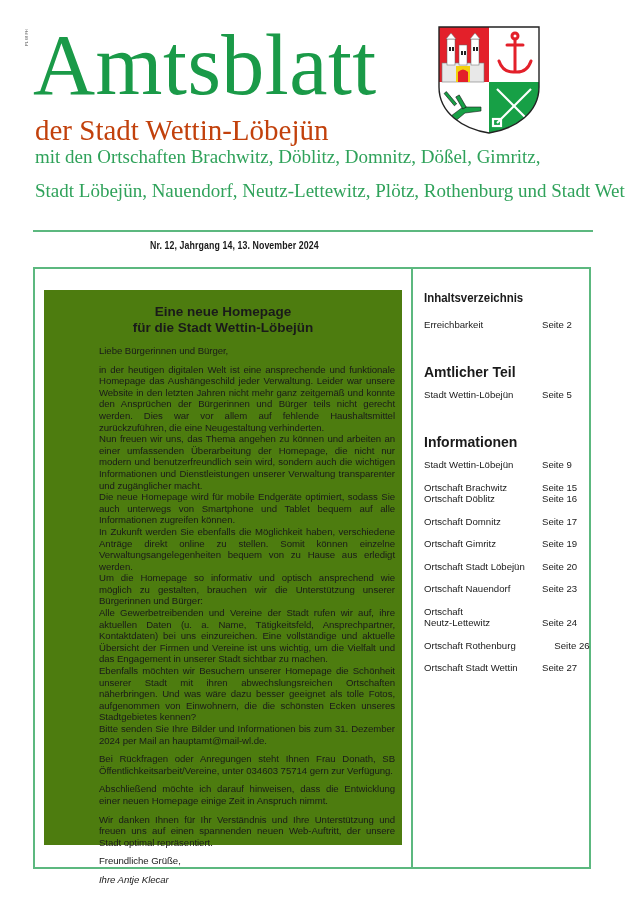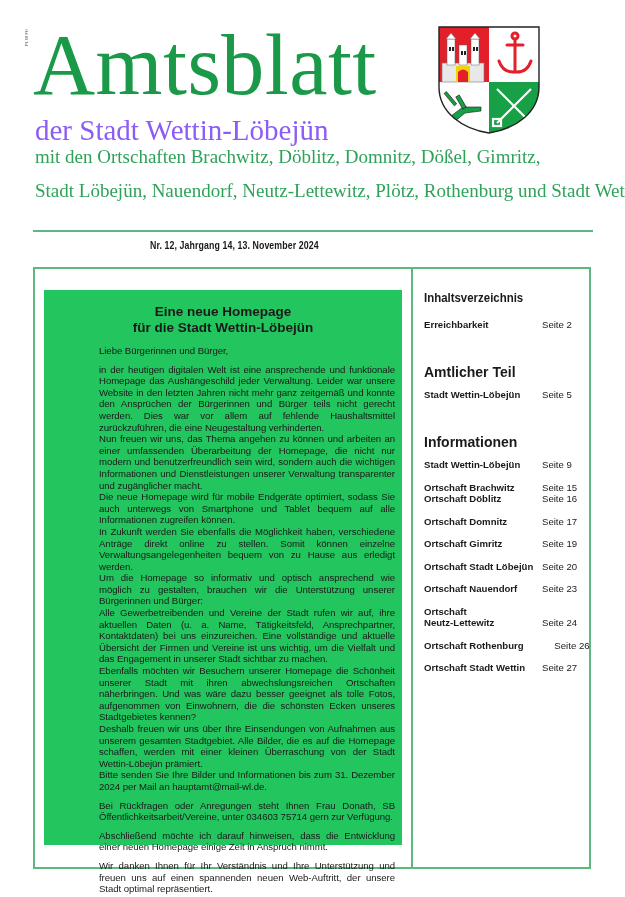--- a/index.html
+++ b/index.html
@@ -1,36 +1,36 @@
 <!DOCTYPE html>
 <html><head>
 <meta charset="utf-8">
 <style>
   html, body { margin: 0; padding: 0; }
   body { width: 625px; height: 897px; background: #ffffff; position: relative; overflow: hidden; font-family: "Liberation Sans", sans-serif; color: #1a1a1a; }
   .side-mark { position: absolute; left: 24px; top: 26px; width: 6px; height: 20px; font-size: 4px; color: #555; writing-mode: vertical-rl; transform: rotate(180deg); line-height: 6px; }
   .masthead-title { position: absolute; left: 33px; top: 20px; font-family: "Liberation Serif", serif; font-size: 86px; line-height: 90px; color: #1a9a48; letter-spacing: 0.5px; margin: 0; font-weight: normal; }
-  .masthead-sub { position: absolute; left: 35px; top: 114px; font-family: "Liberation Serif", serif; font-size: 29px; line-height: 32px; color: #8b5cf6; margin: 0; font-weight: normal; }
+  .masthead-sub { position: absolute; left: 35px; top: 114px; font-family: "Liberation Serif", serif; font-size: 29px; line-height: 32px; color: #c2410c; margin: 0; font-weight: normal; }
   .masthead-places { position: absolute; left: 35px; top: 140px; font-family: "Liberation Serif", serif; font-size: 19px; line-height: 34px; color: #2fa25a; width: 590px; }
   .masthead-places div { white-space: nowrap; }
   .crest { position: absolute; left: 437px; top: 25px; width: 104px; height: 110px; }
   .rule { position: absolute; left: 33px; top: 230px; width: 560px; height: 2px; background: #5cb87f; }
   .issue { position: absolute; left: 150px; top: 240px; font-size: 10px; font-weight: bold; font-family: "Liberation Sans", sans-serif; transform: scaleX(0.88); transform-origin: left; letter-spacing: 0.1px; }
   .frame { position: absolute; left: 33px; top: 267px; width: 558px; height: 602px; border: 2px solid #5cb87f; box-sizing: border-box; }
   .divider { position: absolute; left: 411px; top: 267px; width: 2px; height: 602px; background: #5cb87f; }
-  .article { position: absolute; left: 44px; top: 290px; width: 358px; height: 555px; background: #22c55e; box-sizing: border-box; padding: 14px 7px 0 7px; }
+  .article { position: absolute; left: 44px; top: 290px; width: 358px; height: 555px; background: #4d7c0f; box-sizing: border-box; padding: 14px 7px 0 7px; }
   .article-title { text-align: center; font-weight: bold; font-size: 13.5px; line-height: 16px; margin: 0 0 9px 0; }
   .article-body { font-size: 9.6px; line-height: 11.6px; text-align: justify; letter-spacing: -0.05px; }
   .article-body p { margin: 0; padding-left: 48px; }
   .article-body p.gap { margin-top: 7px; }
   .article-body .sig { font-style: italic; }
   .toc { position: absolute; left: 424px; top: 290px; width: 170px; }
   .toc-heading { font-weight: bold; font-size: 13px; margin: 0 0 14px 0; transform: scaleX(0.88); transform-origin: left; white-space: nowrap; }
   .toc-row { display: flex; font-size: 9.6px; line-height: 11.5px; }
-  .toc-row .lbl { font-weight: bold; width: 118px; }
+  .toc-row .lbl { font-weight: normal; width: 118px; }
   .toc-row .pg { width: 44px; white-space: nowrap; }
   .toc-section { font-weight: bold; font-size: 14px; line-height: 11.5px; }
 </style>
 </head>
 <body>
 
 <div class="side-mark">PL 68 FH</div>
 
 <h1 class="masthead-title">Amtsblatt</h1>
 <h2 class="masthead-sub">der Stadt Wettin-Löbejün</h2>
@@ -104,21 +104,20 @@
   </div>
   <div class="article-body">
     <p>Liebe Bürgerinnen und Bürger,</p>
     <p class="gap">in der heutigen digitalen Welt ist eine ansprechende und funktionale Homepage das Aushängeschild jeder Verwaltung. Leider war unsere Website in den letzten Jahren nicht mehr ganz zeitgemäß und konnte den Ansprüchen der Bürgerinnen und Bürger teils nicht gerecht werden. Dies war vor allem auf fehlende Haushaltsmittel zurückzuführen, die eine Neugestaltung verhinderten.</p>
     <p>Nun freuen wir uns, das Thema angehen zu können und arbeiten an einer umfassenden Überarbeitung der Homepage, die nicht nur modern und benutzerfreundlich sein wird, sondern auch die wichtigen Informationen und Dienstleistungen unserer Verwaltung transparenter und zugänglicher macht.</p>
     <p>Die neue Homepage wird für mobile Endgeräte optimiert, sodass Sie auch unterwegs von Smartphone und Tablet bequem auf alle Informationen zugreifen können.</p>
     <p>In Zukunft werden Sie ebenfalls die Möglichkeit haben, verschiedene Anträge direkt online zu stellen. Somit können einzelne Verwaltungsangelegenheiten bequem von zu Hause aus erledigt werden.</p>
     <p>Um die Homepage so informativ und optisch ansprechend wie möglich zu gestalten, brauchen wir die Unterstützung unserer Bürgerinnen und Bürger:</p>
     <p>Alle Gewerbetreibenden und Vereine der Stadt rufen wir auf, ihre aktuellen Daten (u. a. Name, Tätigkeitsfeld, Ansprechpartner, Kontaktdaten) bei uns einzureichen. Eine vollständige und aktuelle Übersicht der Firmen und Vereine ist uns wichtig, um die Vielfalt und das Engagement in unserer Stadt sichtbar zu machen.</p>
     <p>Ebenfalls möchten wir Besuchern unserer Homepage die Schönheit unserer Stadt mit ihren abwechslungsreichen Ortschaften näherbringen. Und was wäre dazu besser geeignet als tolle Fotos, aufgenommen von Einwohnern, die die schönsten Ecken unseres Stadtgebietes kennen?</p>
-    <p>Deshalb freuen wir uns über Ihre Einsendungen von Aufnahmen aus unserem gesamten Stadtgebiet. Alle Bilder, die es auf die Homepage schaffen, werden mit einer kleinen Überraschung von der Stadt Wettin-Löbejün prämiert.</p>
     <p>Bitte senden Sie Ihre Bilder und Informationen bis zum 31. Dezember 2024 per Mail an hauptamt@mail-wl.de.</p>
     <p class="gap">Bei Rückfragen oder Anregungen steht Ihnen Frau Donath, SB Öffentlichkeitsarbeit/Vereine, unter 034603 75714 gern zur Verfügung.</p>
     <p class="gap">Abschließend möchte ich darauf hinweisen, dass die Entwicklung einer neuen Homepage einige Zeit in Anspruch nimmt.</p>
     <p class="gap">Wir danken Ihnen für Ihr Verständnis und Ihre Unterstützung und freuen uns auf einen spannenden neuen Web-Auftritt, der unsere Stadt optimal repräsentiert.</p>
     <p class="gap">Freundliche Grüße,</p>
     <p class="gap sig">Ihre Antje Klecar</p>
   </div>
 </div>
 
 <div class="toc">

